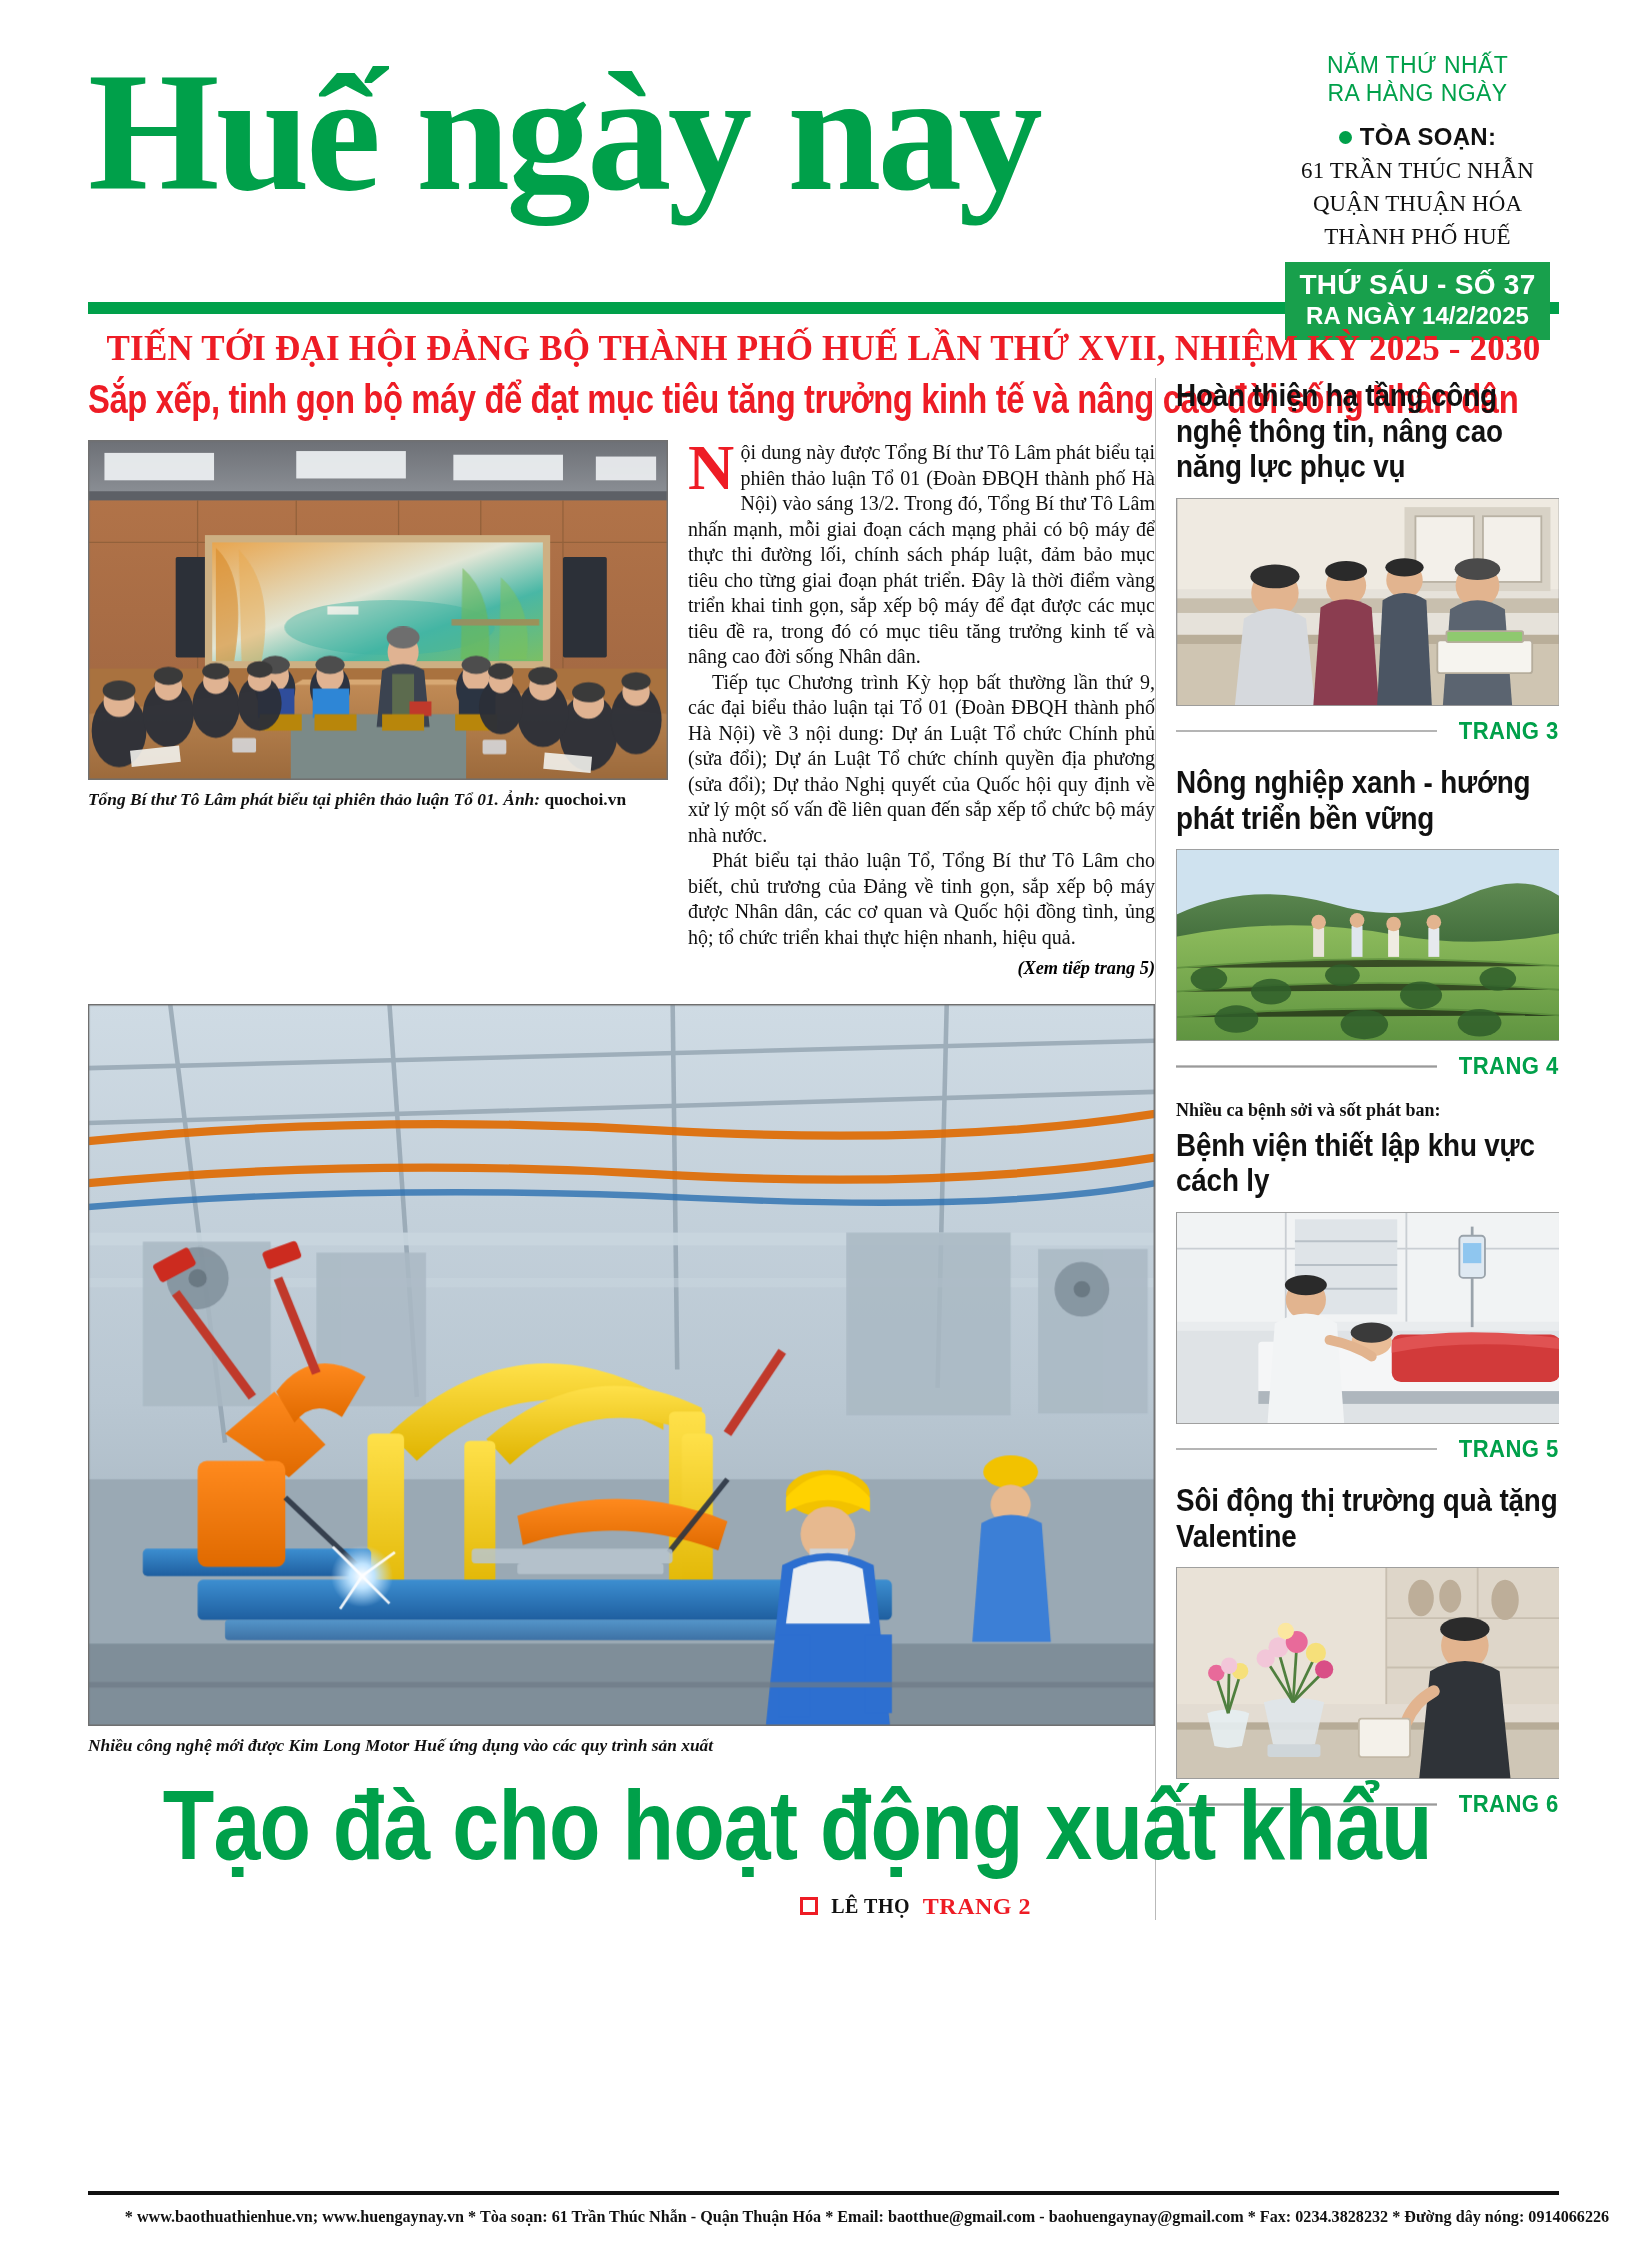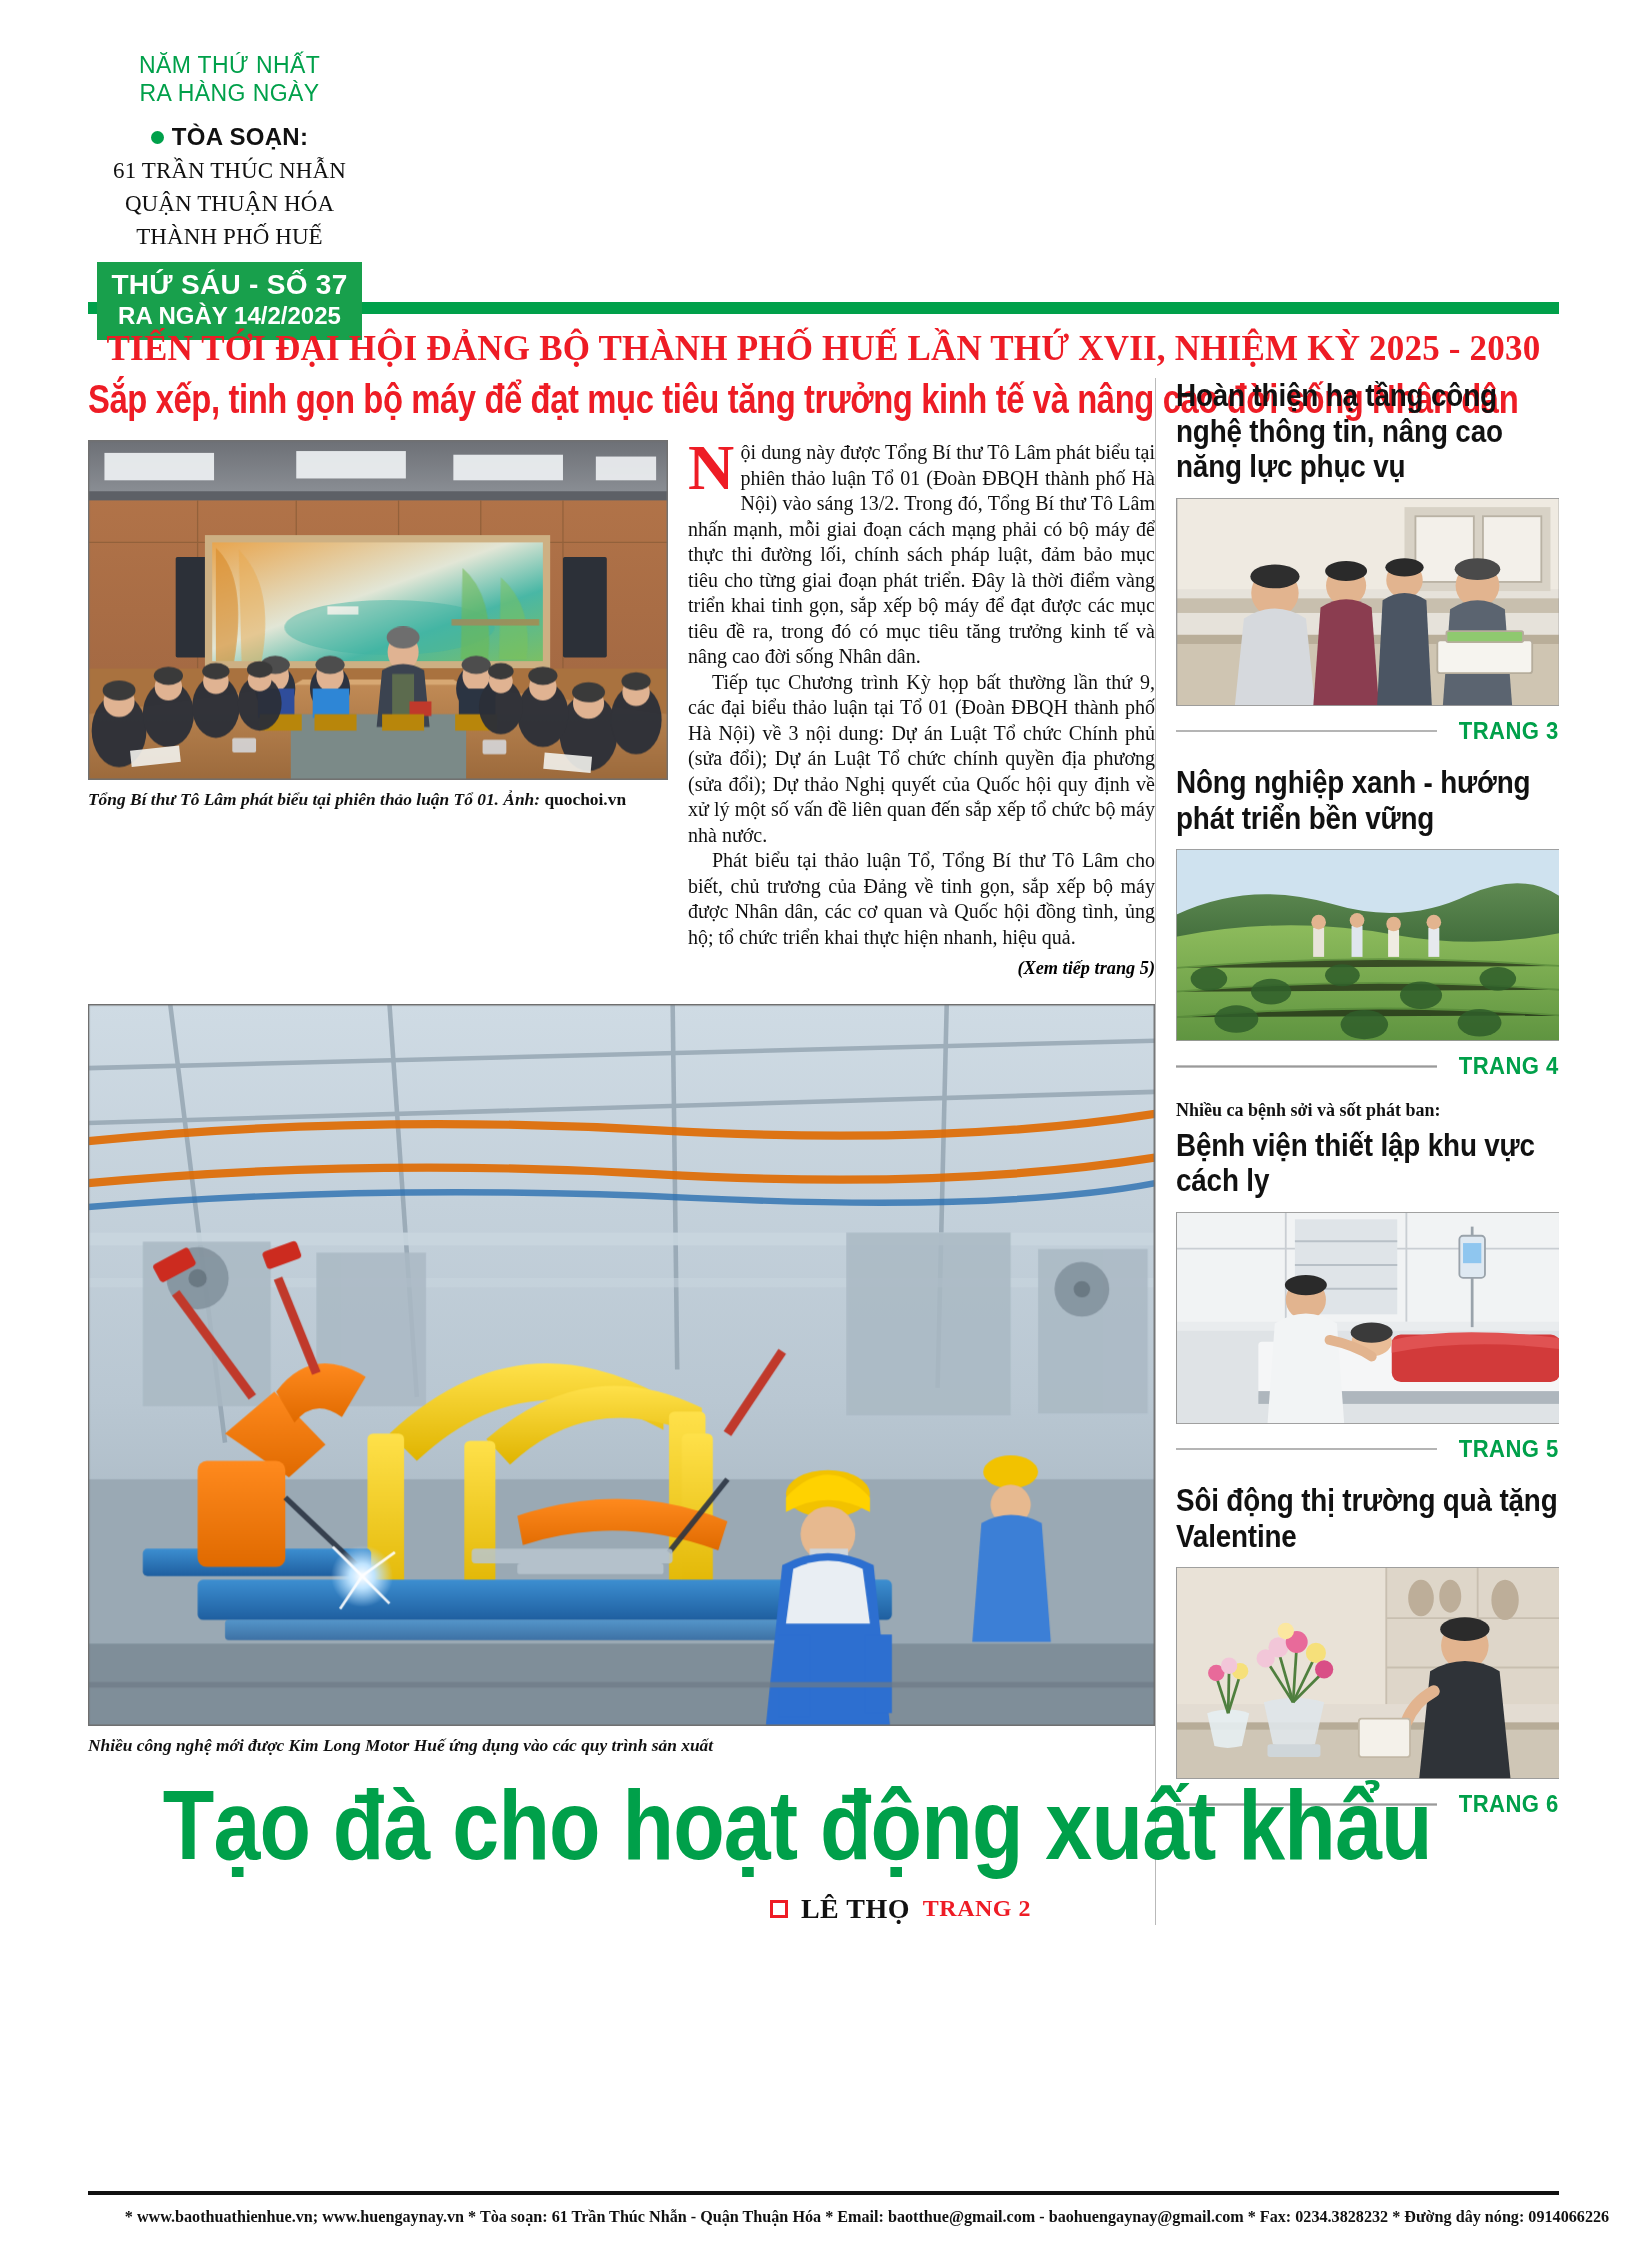--- a/index.html
+++ b/index.html
@@ -223,21 +223,21 @@
     padding-right: 124px;
   }
   .byline-square {
     width: 18.3px; height: 18.3px;
     border: 3.7px solid #ee1c25;
     display: inline-block;
   }
   .byline-name {
     font-family: "Liberation Serif", serif;
     font-weight: bold;
-    font-size: 28px;
+    font-size: 20px;
     color: #111;
     letter-spacing: 0.5px;
   }
   .byline-page {
     font-family: "Liberation Serif", serif;
     font-weight: bold;
     font-size: 24px;
     color: #ee1c25;
     letter-spacing: 0.5px;
   }
@@ -303,20 +303,23 @@
 
   
   svg { display: block; }
 </style>
 </head>
 <body>
 
 <div class="page">
 
   <header class="masthead">
+    <div class="masthead-logo-wrap">
+      <div class="masthead-title">Huế ngày nay</div>
+    </div>
     <div class="masthead-info">
       <div class="mi-year">NĂM THỨ NHẤT</div>
       <div class="mi-year">RA HÀNG NGÀY</div>
       <div class="mi-office-row">
         <span class="mi-dot"></span>
         <span class="mi-office-label">TÒA SOẠN:</span>
       </div>
       <div class="mi-addr">61 TRẦN THÚC NHẪN</div>
       <div class="mi-addr">QUẬN THUẬN HÓA</div>
       <div class="mi-addr">THÀNH PHỐ HUẾ</div>

